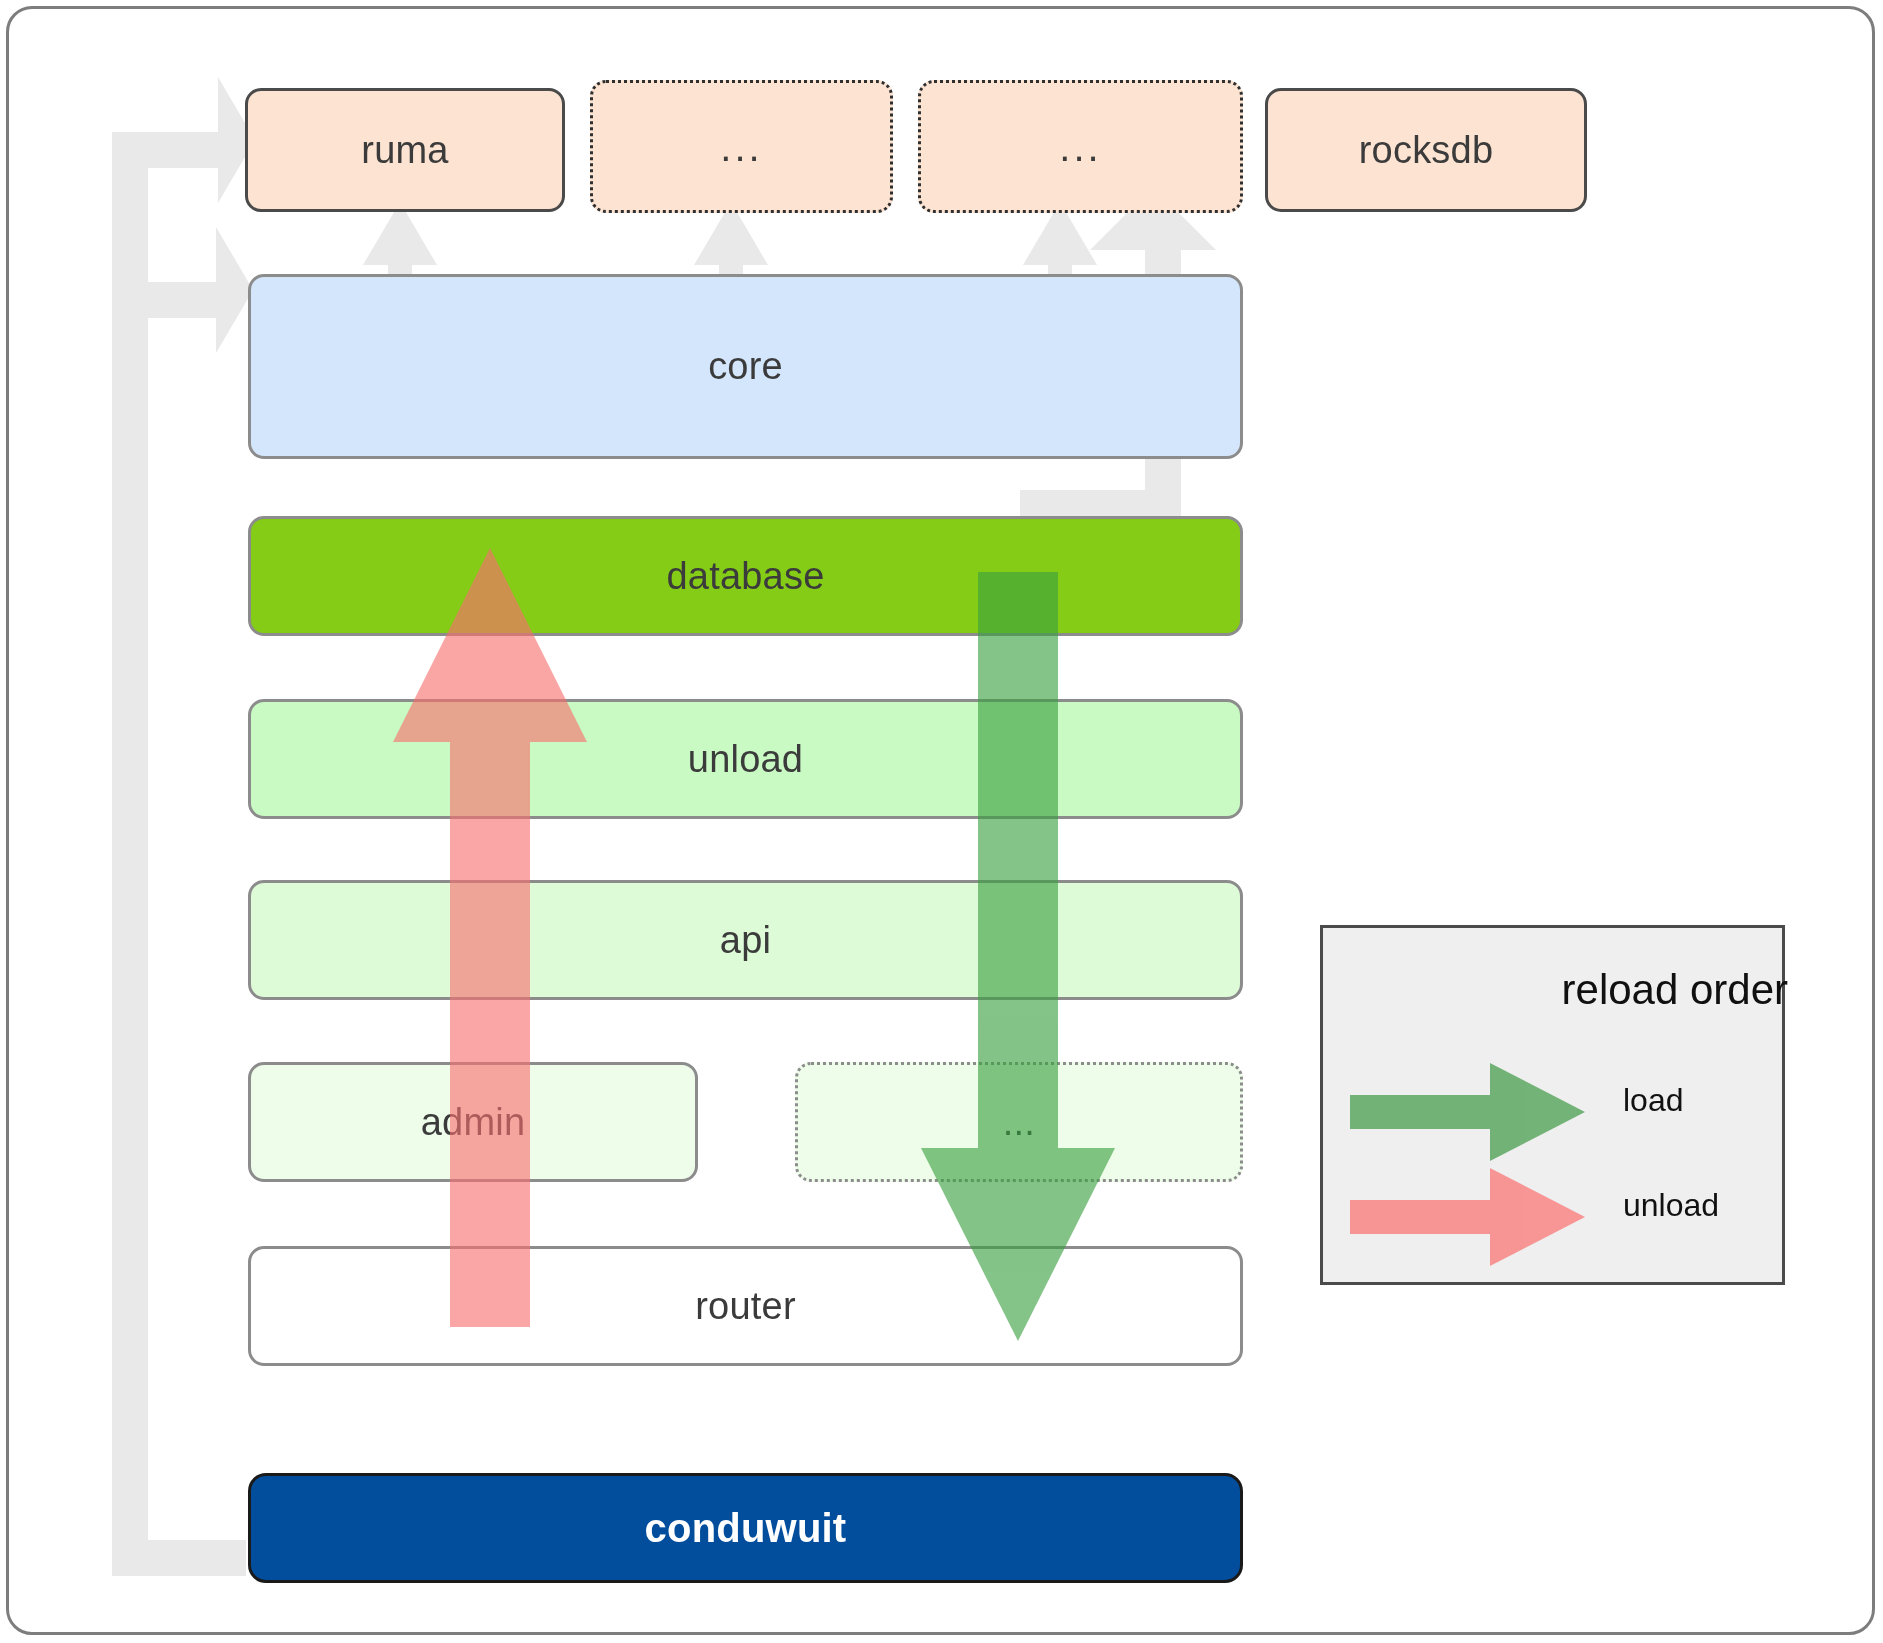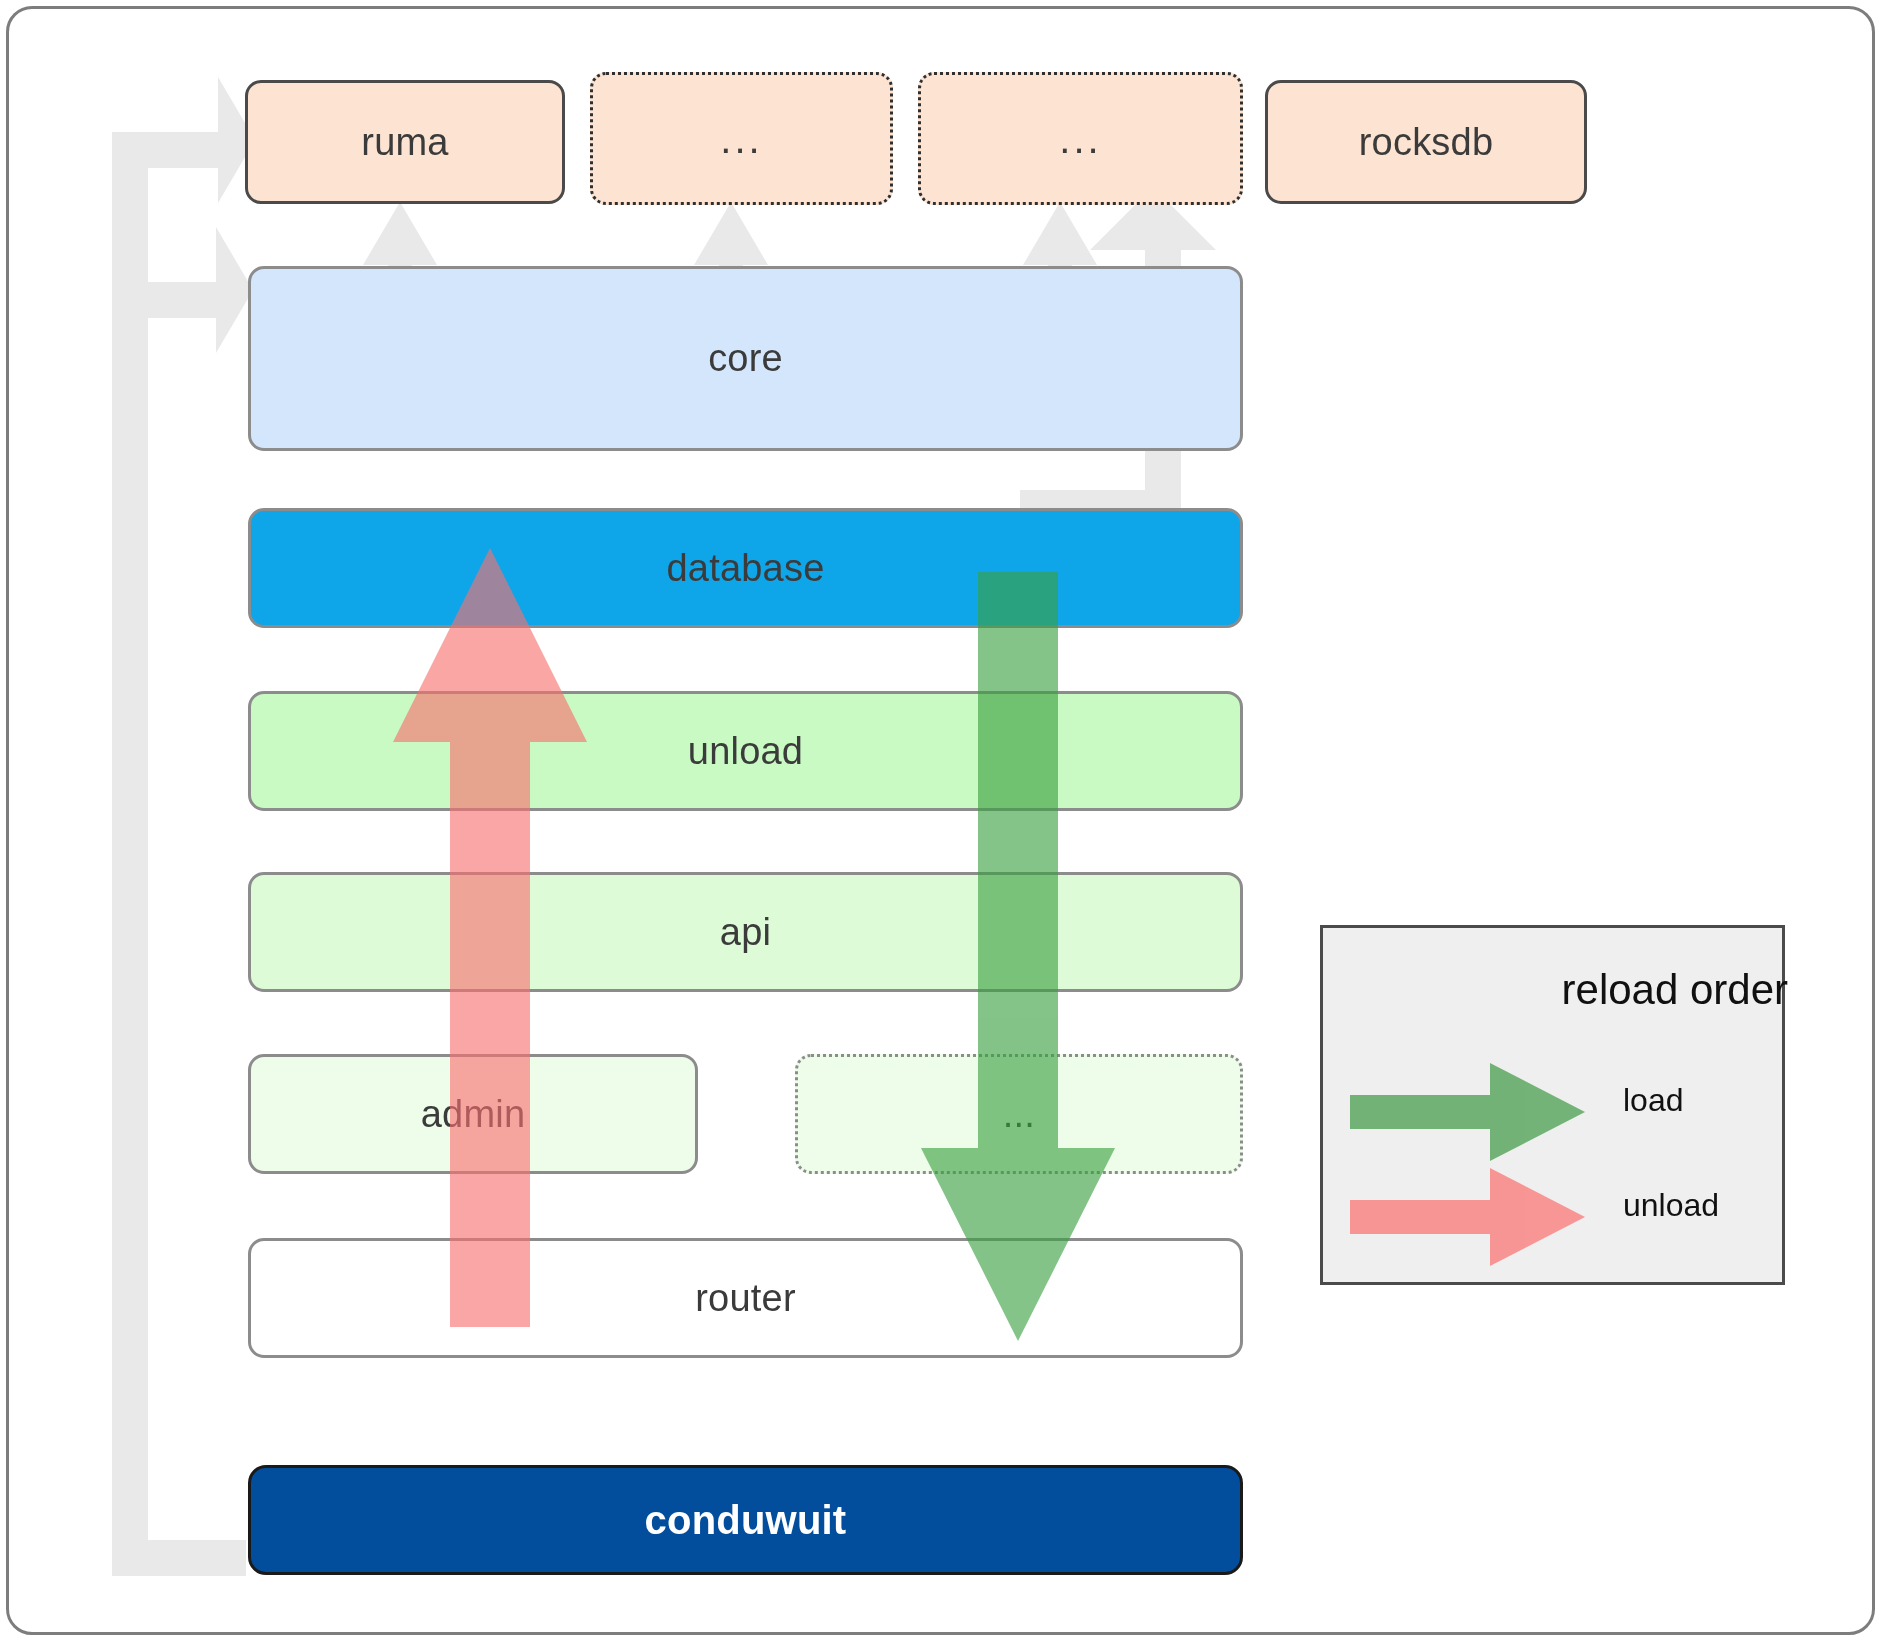--- a/index.html
+++ b/index.html
@@ -28,39 +28,40 @@
     position: absolute;
     box-sizing: border-box;
     display: flex;
     align-items: center;
     justify-content: center;
     border-radius: 14px;
     font-size: 38px;
     color: #3b3b3b;
     letter-spacing: .2px;
     white-space: nowrap;
+    margin-top: 8px;
   }
   
   .dep {
     background: #fde3d1;
     border: 3px solid #4a4a4a;
     border-radius: 16px;
   }
   .dep.dotted {
     border: 3px dotted #2f2f2f;
   }
   .dep .dots { font-size: 40px; letter-spacing: 3px; line-height: .4; }
 
   .core-box {
     background: #d4e6fb;
     border: 3px solid #8c8c8c;
     border-radius: 16px;
   }
   .db-box {
-    background: #0ea5e9;
+    background: #84cc16;
     border: 3px solid #8c8c8c;
     border-radius: 16px;
   }
   .service-box {
     background: #c9fac3;
     border: 3px solid #8c8c8c;
     border-radius: 16px;
   }
   .api-box {
     background: #ddfbd7;

